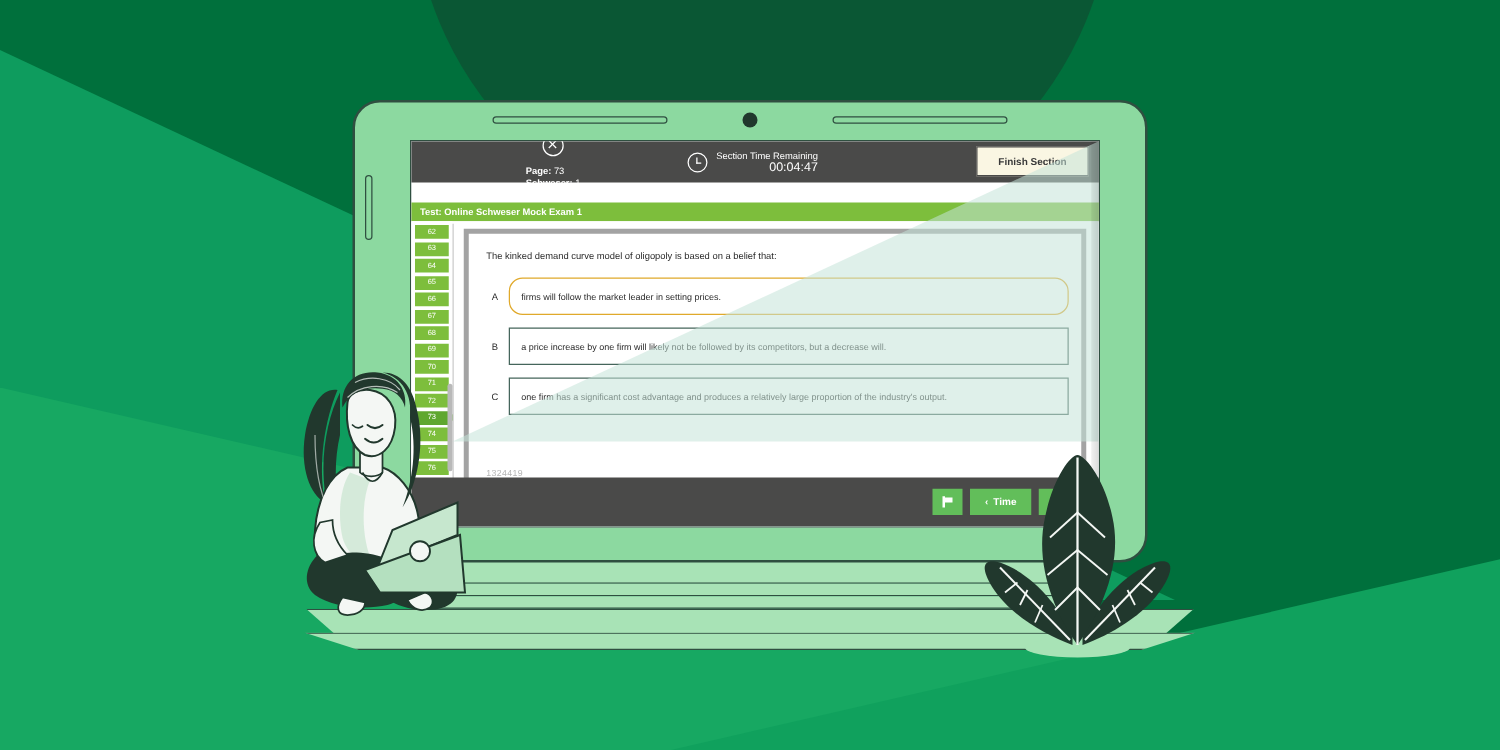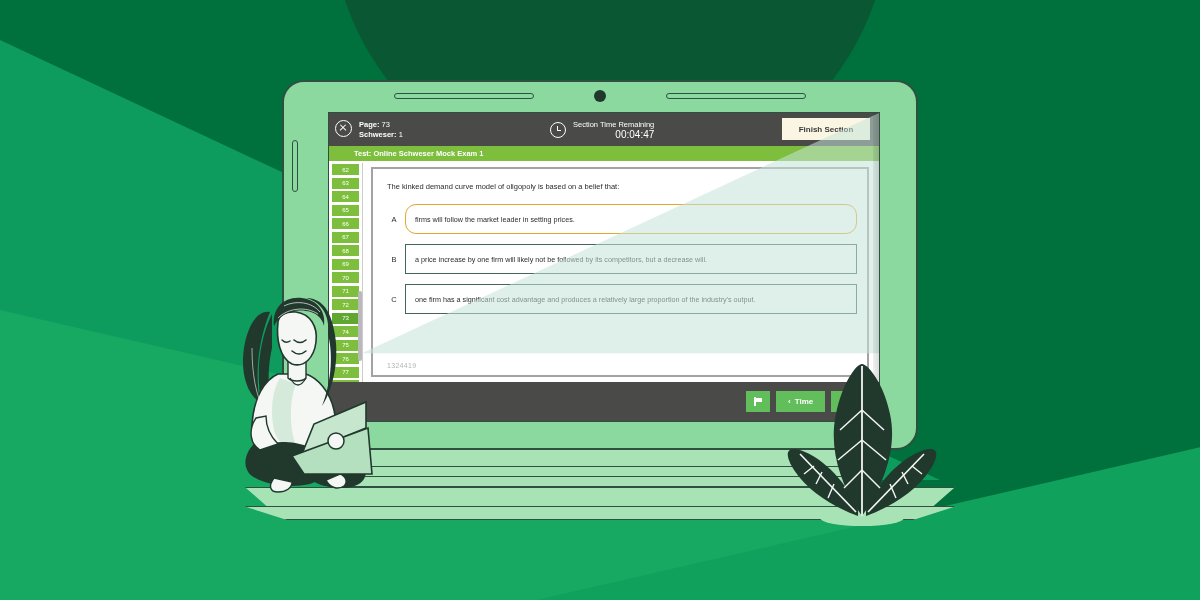--- a/index.html
+++ b/index.html
@@ -58,21 +58,21 @@
   #screen {
     position:absolute; left:44px; top:30px; width:552px; height:310px;
     background:#ffffff; border:1px solid #2F4F40; overflow:hidden;
   }
 
   
   .exam-topbar {
     height:33px; background:#4A4A49; display:flex; align-items:center;
     padding:0 6px; position:relative;
   }
-  .tb-left { display:flex; align-items:flex-start; gap:7px; width:215px; }
+  .tb-left { display:flex; align-items:center; gap:7px; width:215px;flex-direction:column; }
   .circle-x {
     width:17px; height:17px; border-radius:50%; border:1.5px solid #fff;
     position:relative; flex:0 0 auto;
   }
   .circle-x:before, .circle-x:after {
     content:""; position:absolute; left:3px; top:6.5px; width:8px; height:1.4px;
     background:#fff;
   }
   .circle-x:before { transform:rotate(45deg); }
   .circle-x:after  { transform:rotate(-45deg); }
@@ -99,21 +99,21 @@
     position:absolute; right:8px; top:4px; width:90px; height:24px;
     background:#FAF6E3; border:1.5px solid #4A4A49;
     color:#3A3A3A; font-size:8px; font-weight:bold;
     display:flex; align-items:center; justify-content:center;
     cursor:pointer;
   }
 
   
   .exam-testbar {
     height:15px; background:#7DBE3C; display:flex; align-items:center;
-    padding-left:25px; color:#fff; font-size:7.5px; font-weight:bold;
+    padding-left:7px; color:#fff; font-size:7.5px; font-weight:bold;margin-top:16px;
   }
 
   
   .exam-body { display:flex; height:262px; background:#ffffff; position:relative; }
 
   
   .q-nav {
     width:33px; padding-top:3px; display:flex; flex-direction:column;
     align-items:center; gap:2.5px; background:#fff; flex:0 0 auto;
     overflow:hidden;
@@ -133,21 +133,21 @@
   .nav-divider { width:1px; background:#CBCBCB; margin:2px 0 2px 0; flex:0 0 auto; }
 
   
   .q-content { flex:1; position:relative; padding:6px 10px 0 8px; }
   .scrollbar {
     position:absolute; left:-5px; top:130px; width:4px; height:70px;
     background:#B9B9B9; border-radius:2px;
   }
 
   .q-card {
-    border:2px solid #a3a3a3; background:#fff; height:210px;
+    border:4px solid #a3a3a3; background:#fff; height:210px;
     position:relative; padding:10px 10px 0 10px;
   }
   .q-stem {
     font-size:7.5px; color:#2B2B2B; padding:2px 0 0 4px; line-height:12px;
   }
   .answers { margin-top:11px; display:flex; flex-direction:column; gap:10px; }
   .ans-row { display:flex; align-items:stretch; gap:0; }
   .ans-letter {
     width:22px; font-size:7.5px; color:#2B2B2B; display:flex;
     align-items:center; justify-content:center; flex:0 0 auto;

